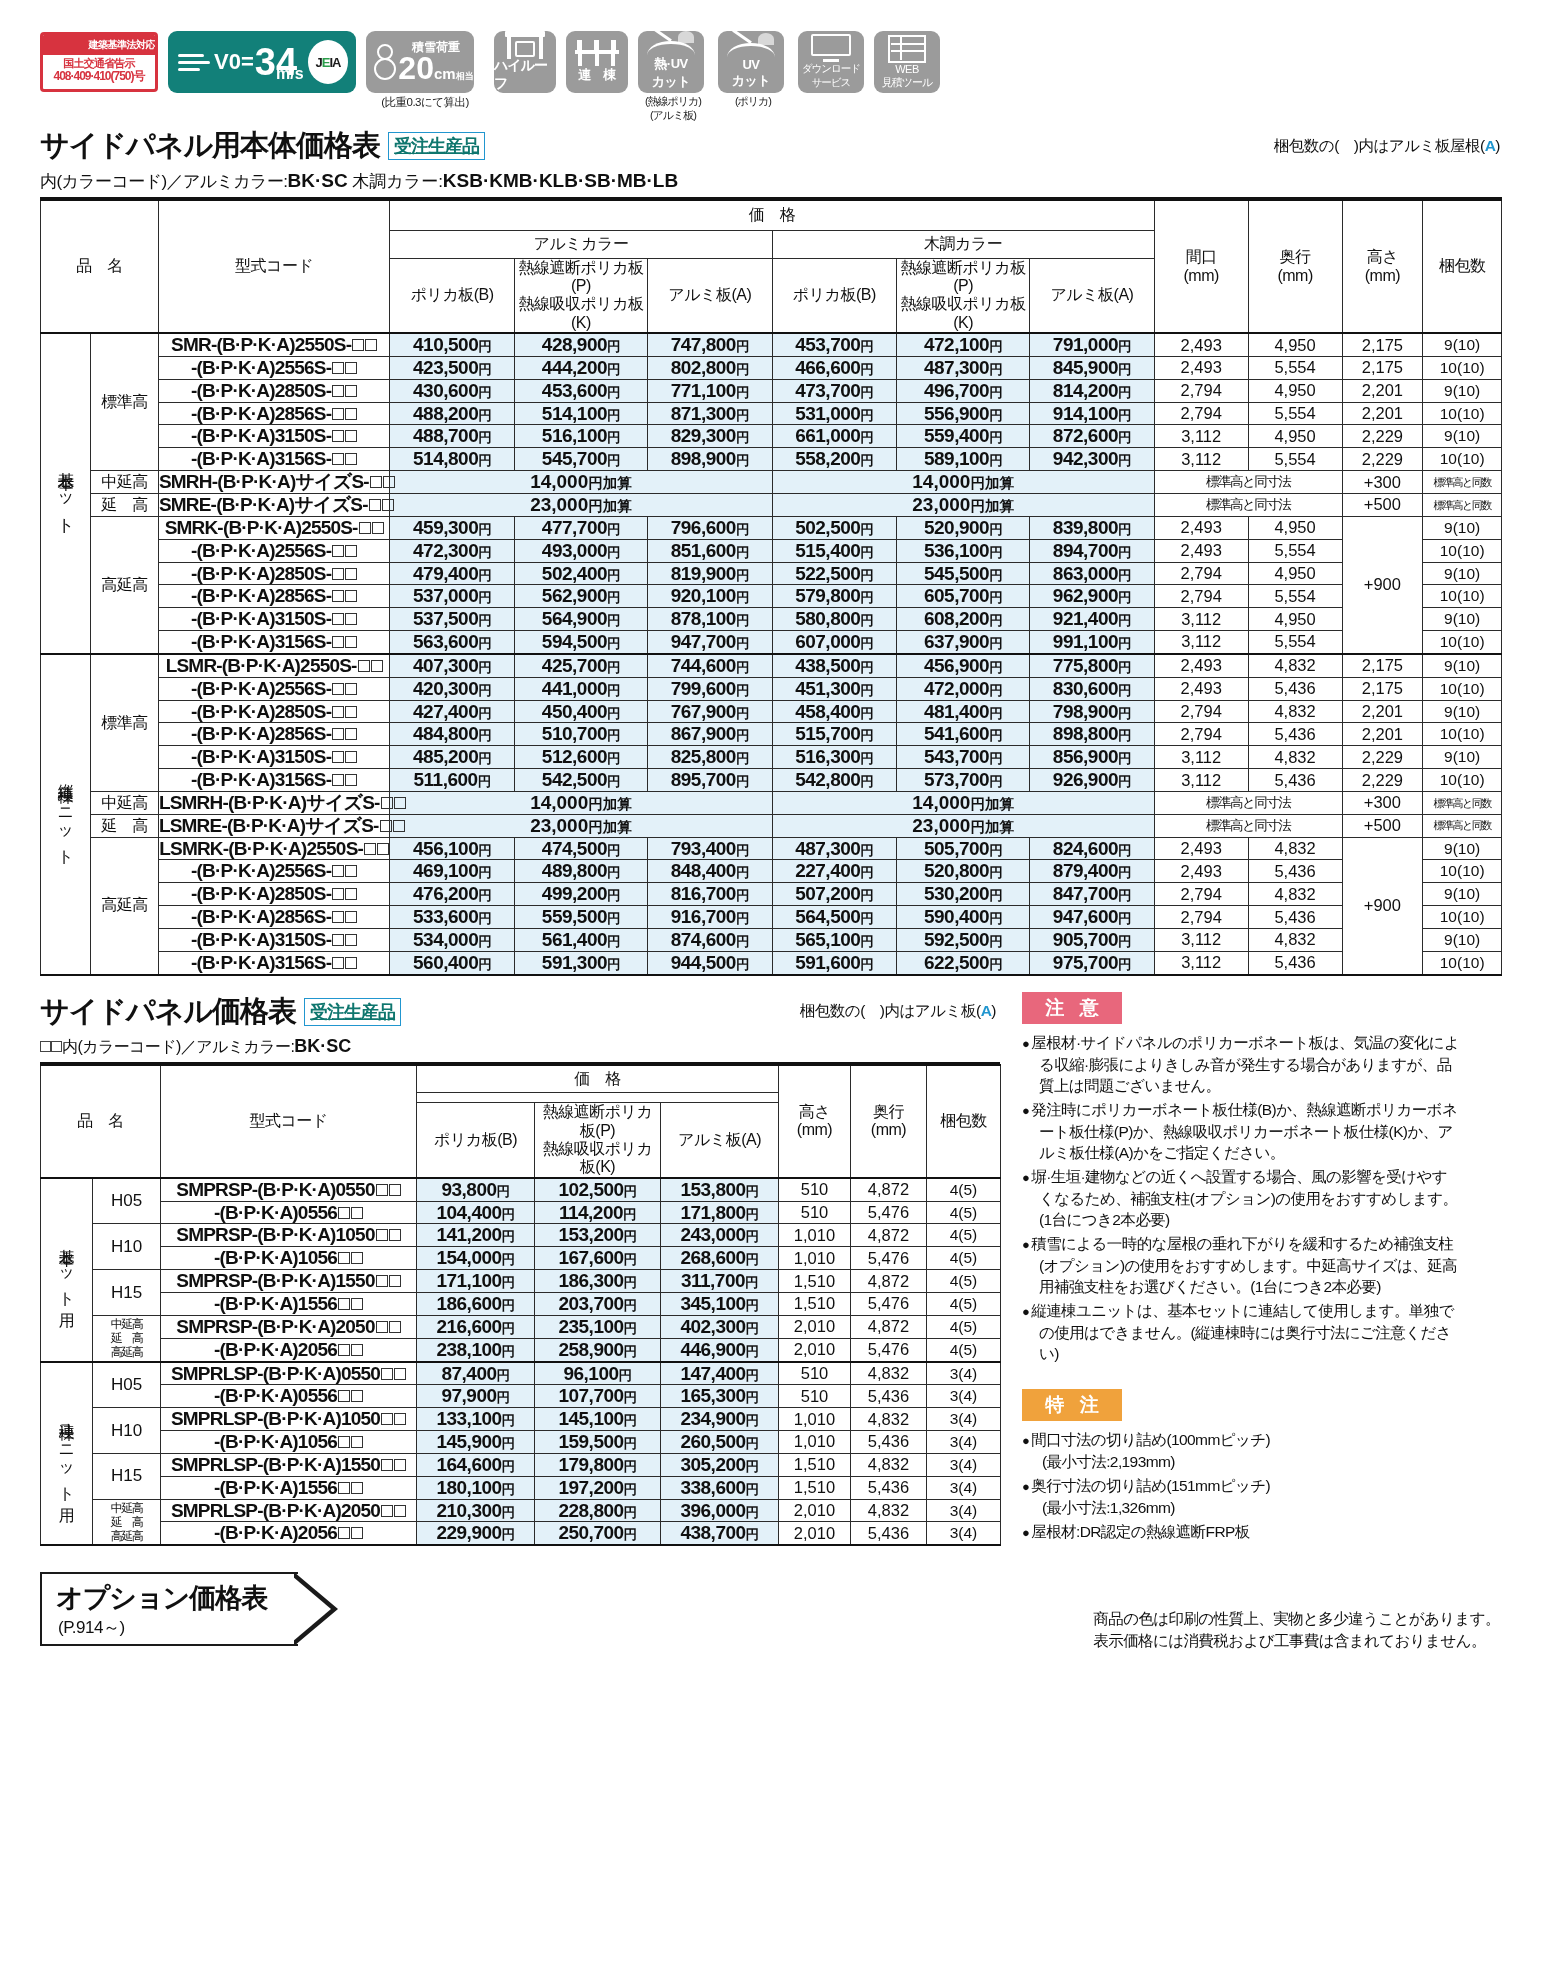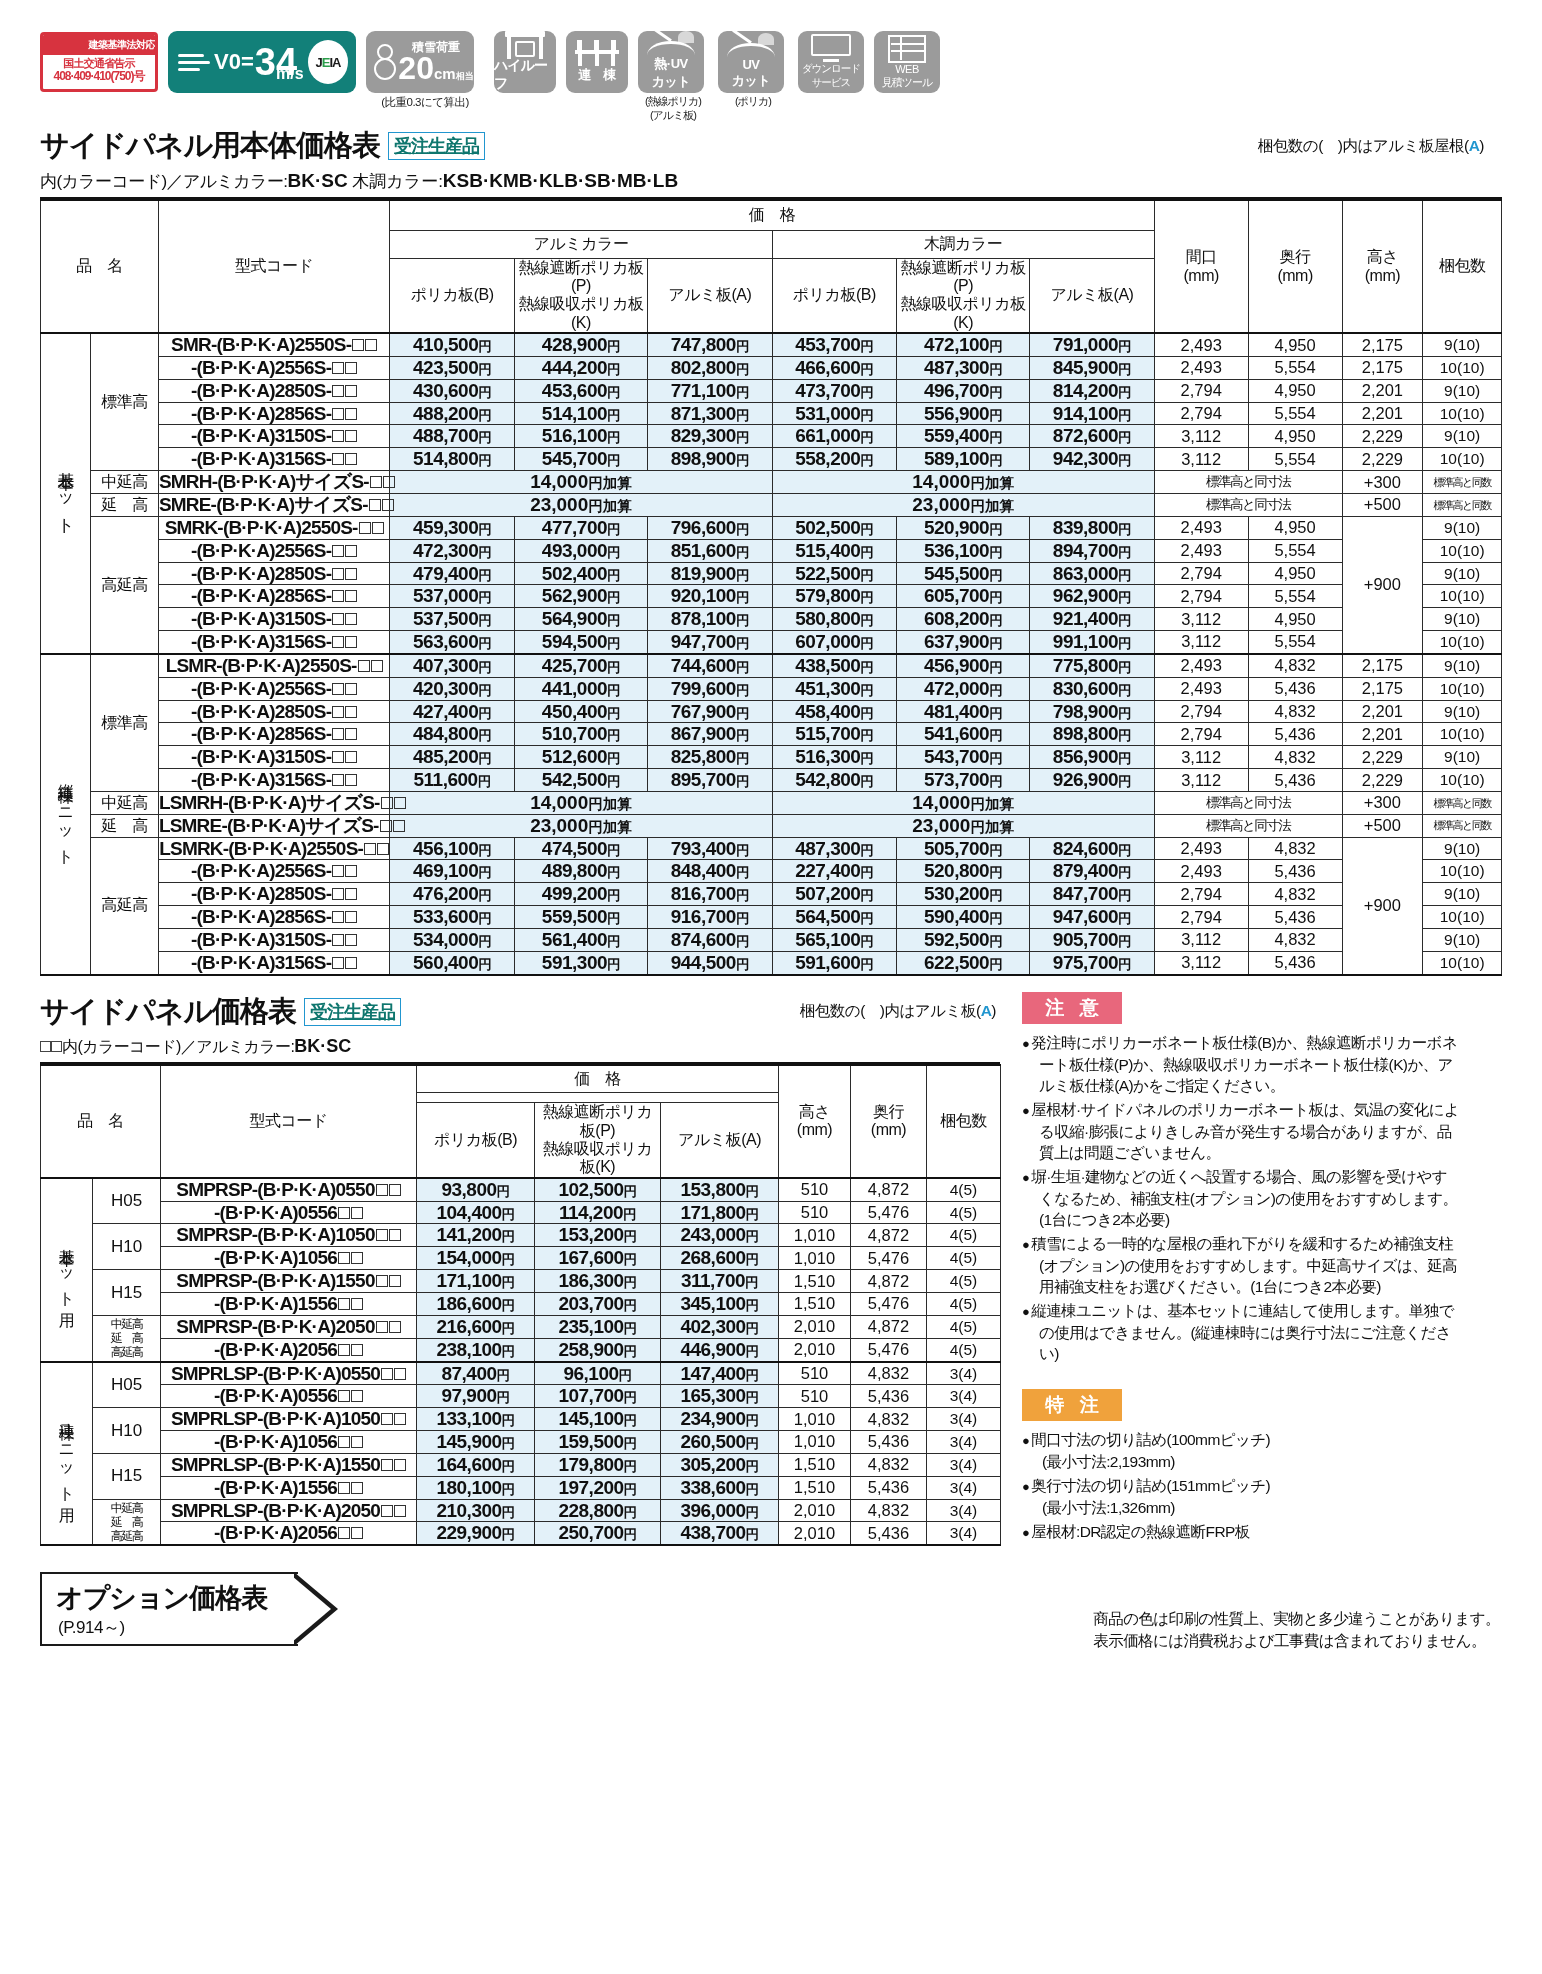--- a/index.html
+++ b/index.html
@@ -89,21 +89,21 @@
   .dl-ico { width:40px;height:28px;position:relative; }
   .dl-ico .scr { position:absolute; top:0;left:0;width:40px;height:22px;border:2.5px solid #fff;border-radius:2px;}
   .dl-ico .base { position:absolute; bottom:0; left:12px; width:16px; height:3px; background:#fff;}
   .web-ico { width:38px;height:28px;position:relative; }
   .web-ico .g { position:absolute; inset:0; border:2.5px solid #fff; }
   .web-ico .l1,.web-ico .l2 { position:absolute; left:2.5px; right:2.5px; height:2px; background:#fff;}
   .web-ico .l1{top:8px}.web-ico .l2{top:15px}
   .web-ico .v1{position:absolute;top:2.5px;bottom:2.5px;left:12px;width:2px;background:#fff}
 
   
-  .sec-title-wrap { display:flex; align-items:center; padding:0 16px 0 40px; margin-top:8px; }
+  .sec-title-wrap { display:flex; align-items:center; padding:0 0 0 40px; margin-top:8px; }
   .sec-title { font-size:29px; font-weight:bold; letter-spacing:-1px; }
   .badge-order {
     border:1.5px solid #2196cf; color:#0f766e; font-size:18px; font-weight:bold;
     padding:1px 5px; margin-left:8px; letter-spacing:-1px;text-decoration:underline;
   }
   .right-note { margin-left:auto; font-size:15.5px; padding-right:42px; letter-spacing:-0.5px;}
   .right-note b { color:#2196cf; }
 
   
   table.pt {
@@ -920,22 +920,22 @@
             <td class="dim botborder">5,436</td>
             <td class="pack botborder">3(4)</td>
             </tr>
         </tbody>
       </table>
     </div>
 
     <div class="right-col">
       <div class="notice-head">注 意</div>
       <ul class="notice-list">
+        <li>屋根材·サイドパネルのポリカーボネート板は、気温の変化による収縮·膨張によりきしみ音が発生する場合がありますが、品質上は問題ございません。</li>
         <li>発注時にポリカーボネート板仕様(B)か、熱線遮断ポリカーボネート板仕様(P)か、熱線吸収ポリカーボネート板仕様(K)か、アルミ板仕様(A)かをご指定ください。</li>
-        <li>屋根材·サイドパネルのポリカーボネート板は、気温の変化による収縮·膨張によりきしみ音が発生する場合がありますが、品質上は問題ございません。</li>
         <li>塀·生垣·建物などの近くへ設置する場合、風の影響を受けやすくなるため、補強支柱(オプション)の使用をおすすめします。(1台につき2本必要)</li>
         <li>積雪による一時的な屋根の垂れ下がりを緩和するため補強支柱(オプション)の使用をおすすめします。中延高サイズは、延高用補強支柱をお選びください。(1台につき2本必要)</li>
         <li>縦連棟ユニットは、基本セットに連結して使用します。単独での使用はできません。(縦連棟時には奥行寸法にご注意ください)</li>
       </ul>
 
       <div style="height:22px"></div>
       <div class="notice-head orange">特 注</div>
       <ul class="notice-list">
         <li><span>間口寸法の切り詰め(100mmピッチ)</span><br><span style="padding-left:3px">(最小寸法:2,193mm)</span></li>
         <li><span>奥行寸法の切り詰め(151mmピッチ)</span><br><span style="padding-left:3px">(最小寸法:1,326mm)</span></li>

